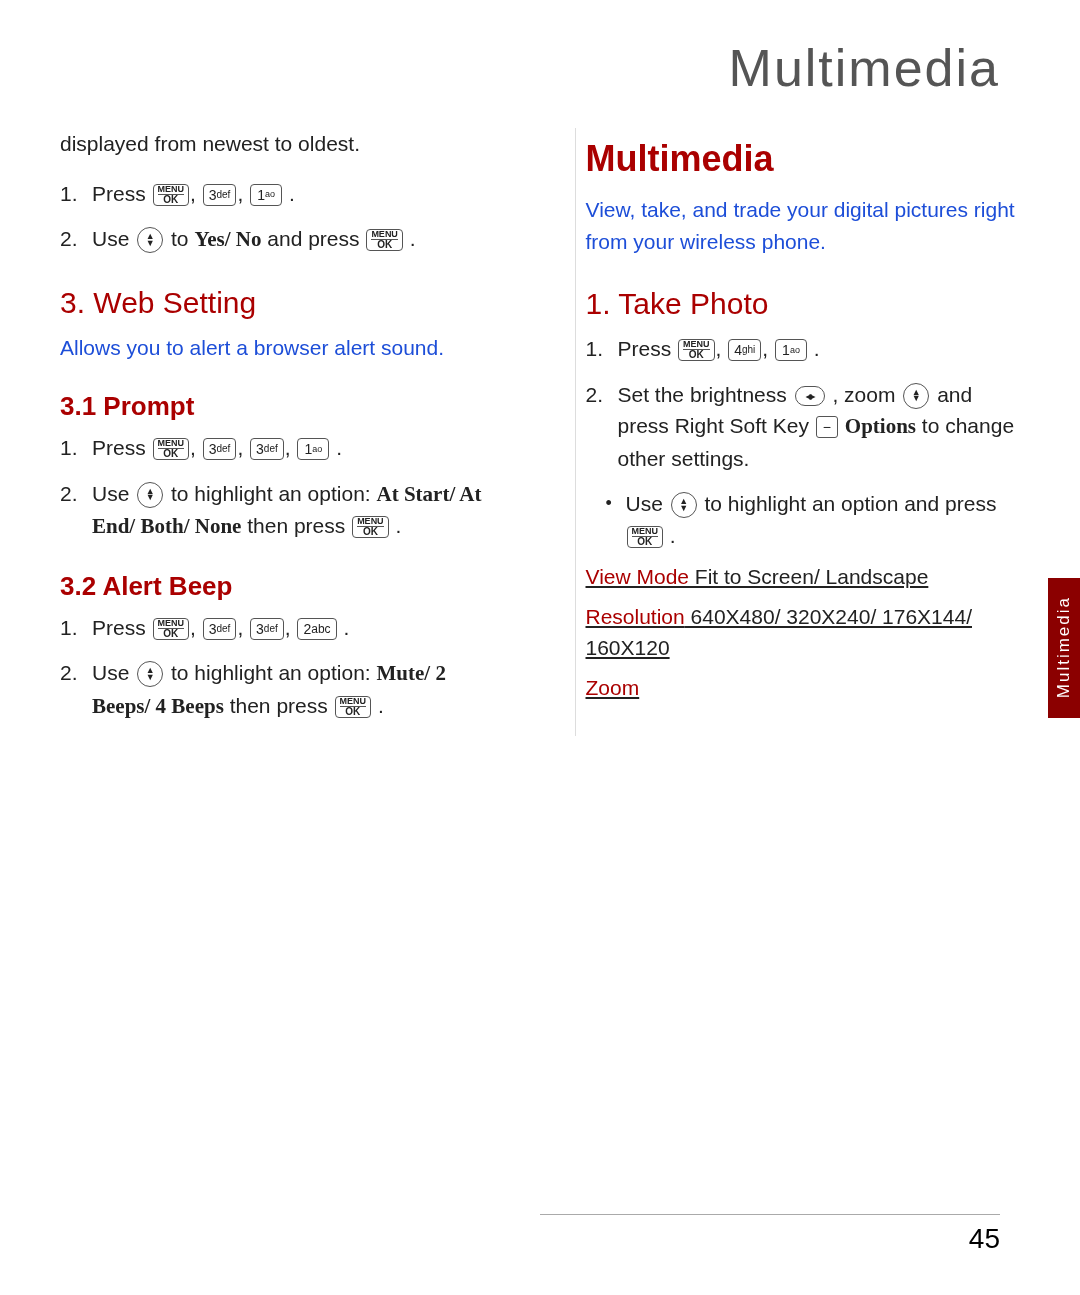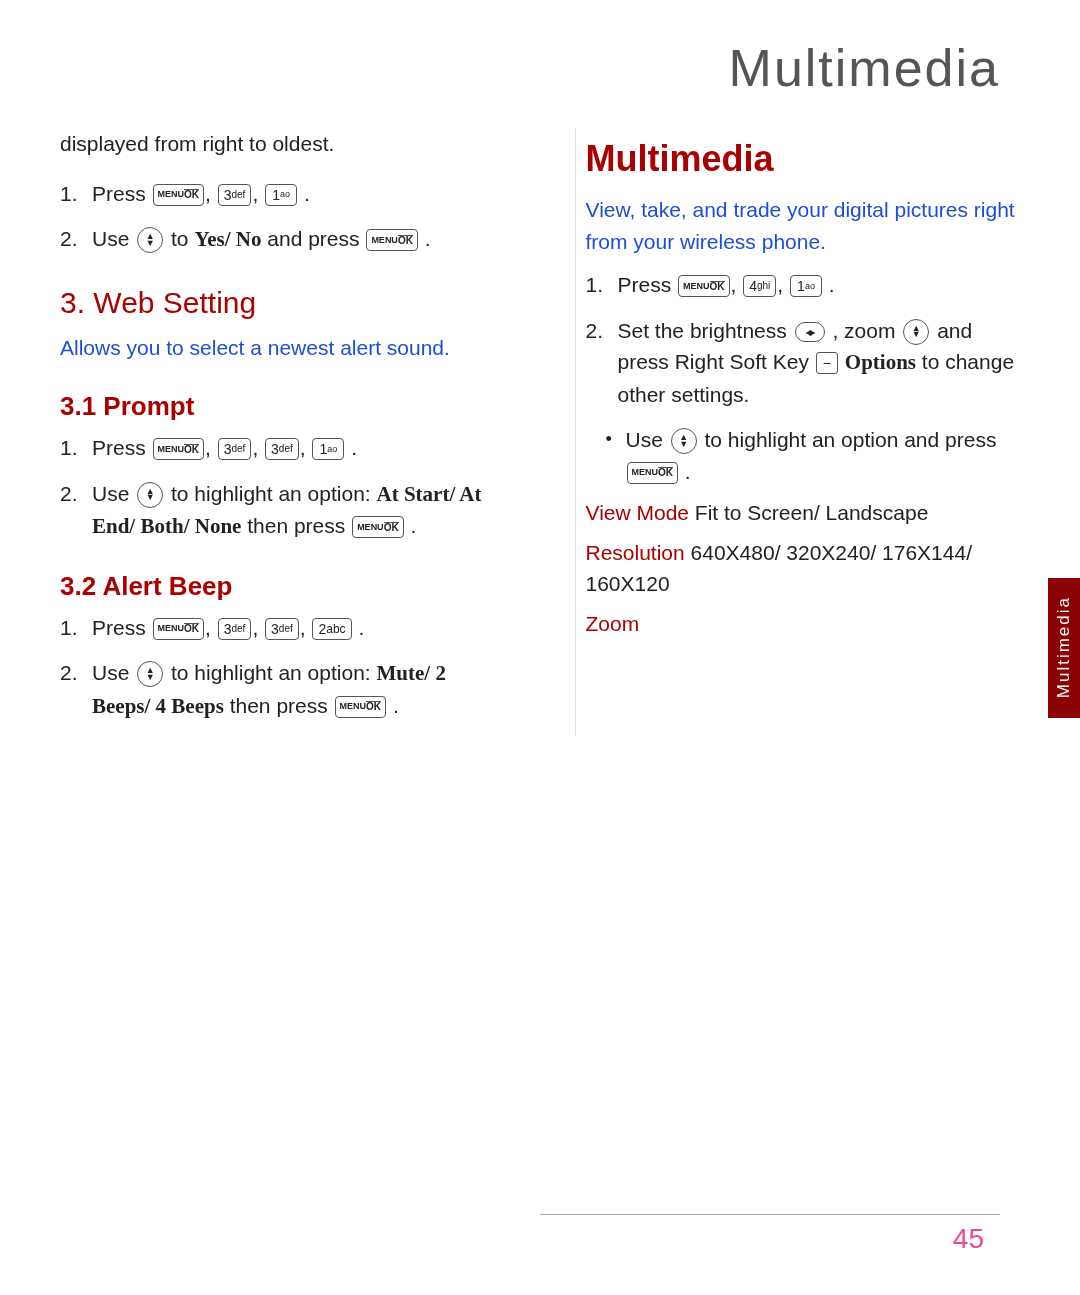--- a/index.html
+++ b/index.html
@@ -105,21 +105,21 @@
       height: 22px;
       background: #fff;
       color: #222;
       vertical-align: middle;
       margin: 0 1px;
       line-height: 1;
     }
 
     .key-btn-menu {
       display: inline-flex;
-      align-items: center;
+      flex-direction: column;
       justify-content: center;
       border: 1.5px solid #555;
       border-radius: 4px;
       font-size: 9px;
       padding: 1px 4px;
       min-width: 32px;
       height: 22px;
       background: #fff;
       color: #222;
       vertical-align: middle;
@@ -212,33 +212,34 @@
       min-width: 20px;
       font-size: 18px;
       margin-top: 2px;
     }
 
     
     .label-item {
       margin: 8px 0;
       font-size: 21px;
       line-height: 1.5;
+      text-decoration: underline;
     }
     .label-red {
       color: #a00;
       font-weight: normal;
     }
 
     
     .page-number {
       position: absolute;
       bottom: 40px;
-      right: 96px;
+      right: 80px;
       font-size: 28px;
-      color: #ec4899;
+      color: #000000;
     }
 
     
     .side-tab {
       position: absolute;
       right: 0;
       top: 50%;
       transform: translateY(-50%);
       width: 32px;
       background: #8b0000;
@@ -276,21 +277,21 @@
   </style>
 </head>
 <body>
 
 <div class="page-header">Multimedia</div>
 
 <div class="columns">
 
   <div class="left-col">
 
-    <p class="intro-text">displayed from right to oldest.</p>
+    <p class="intro-text">displayed from newest to oldest.</p>
 
     <div class="step">
       <span class="step-num">1.</span>
       <span class="step-content">
         Press
         <span class="key-btn-menu">
             <span class="key-menu-top">MENU</span>
             <span class="key-menu-bot">OK</span>
           </span>,
         <span class="key-btn">3<sup style="font-size:10px">def</sup></span>,
@@ -303,21 +304,21 @@
       <span class="step-content">
         Use <span class="nav-icon"></span> to <span class="bold">Yes/ No</span> and press
         <span class="key-btn-menu">
             <span class="key-menu-top">MENU</span>
             <span class="key-menu-bot">OK</span>
           </span> .
       </span>
     </div>
 
     <div class="section-heading">3. Web Setting</div>
-    <p>Allows you to select a newest alert sound.</p>
+    <p>Allows you to alert a browser alert sound.</p>
 
     <div class="sub-heading">3.1 Prompt</div>
 
     <div class="step">
       <span class="step-num">1.</span>
       <span class="step-content">
         Press
         <span class="key-btn-menu">
             <span class="key-menu-top">MENU</span>
             <span class="key-menu-bot">OK</span>
@@ -366,20 +367,21 @@
       </span>
     </div>
 
   </div>
 
   <div class="right-col">
 
     <div class="section-heading-red-large">Multimedia</div>
     <p>View, take, and trade your digital pictures right from your wireless phone.</p>
 
+    <div class="section-heading">1. Take Photo</div>
 
     <div class="step">
       <span class="step-num">1.</span>
       <span class="step-content">
         Press
         <span class="key-btn-menu">
             <span class="key-menu-top">MENU</span>
             <span class="key-menu-bot">OK</span>
           </span>,
         <span class="key-btn">4<sup style="font-size:10px">ghi</sup></span>,

